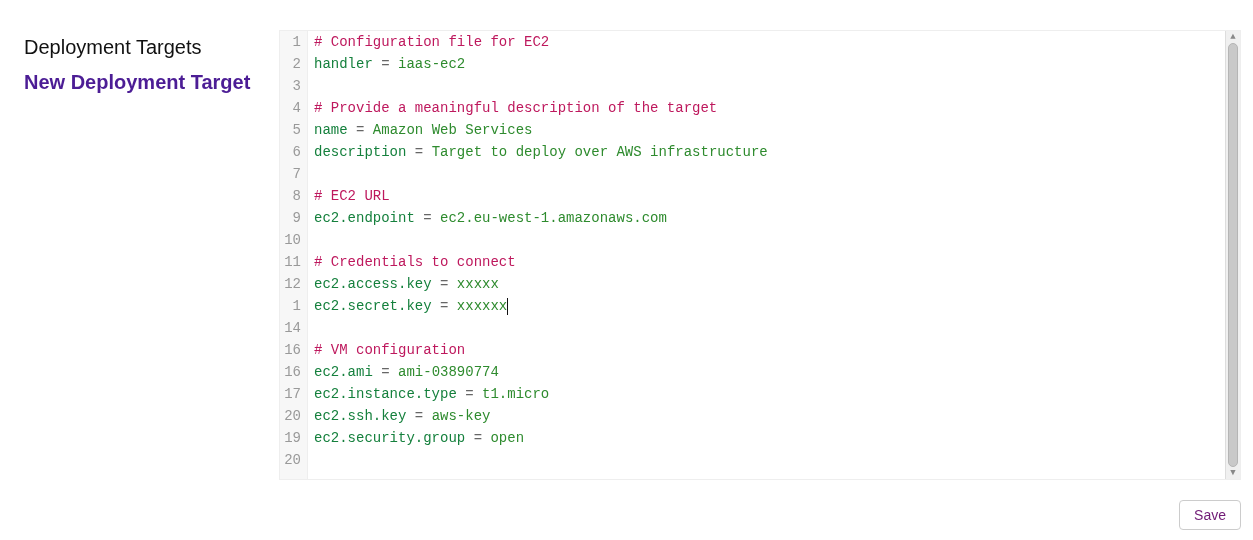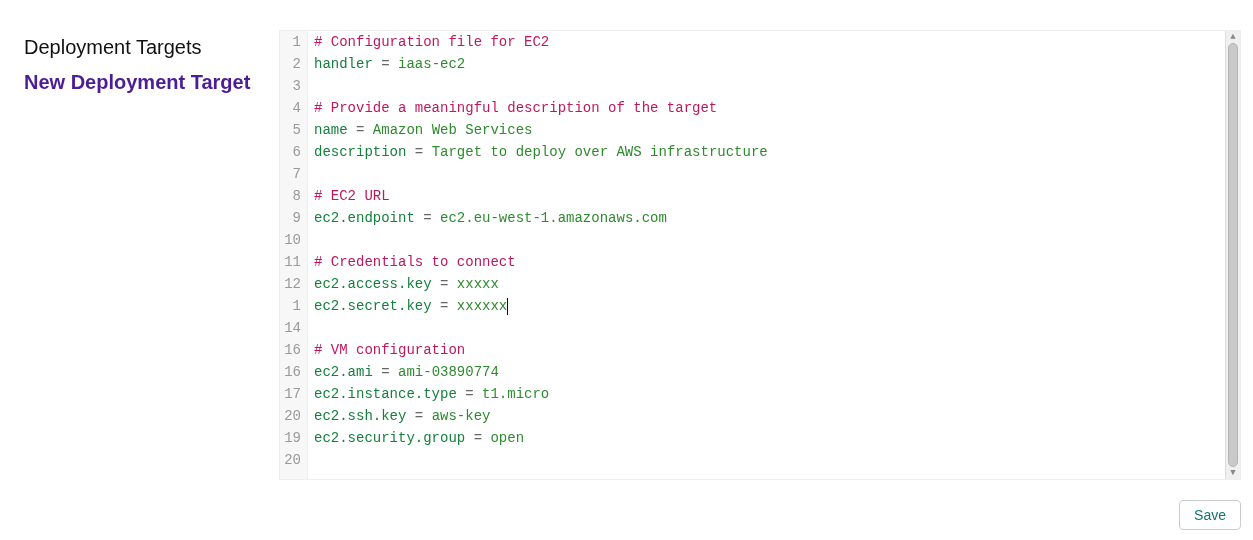--- a/index.html
+++ b/index.html
@@ -109,21 +109,21 @@
     .scroll-btn.down { bottom: 0; }
     .save-row {
       margin-top: 20px;
     }
     .save-btn {
       background: #fff;
       border: 1px solid #ccc;
       border-radius: 4px;
       padding: 6px 14px;
       font-size: 14px;
-      color: #0f766e;
+      color: #701a75;
       cursor: pointer;
     }
   </style>
 </head>
 <body>
 
 <div class="layout">
   <div class="sidebar">
     <div class="sidebar-item">
       <span>Deployment Targets</span>

